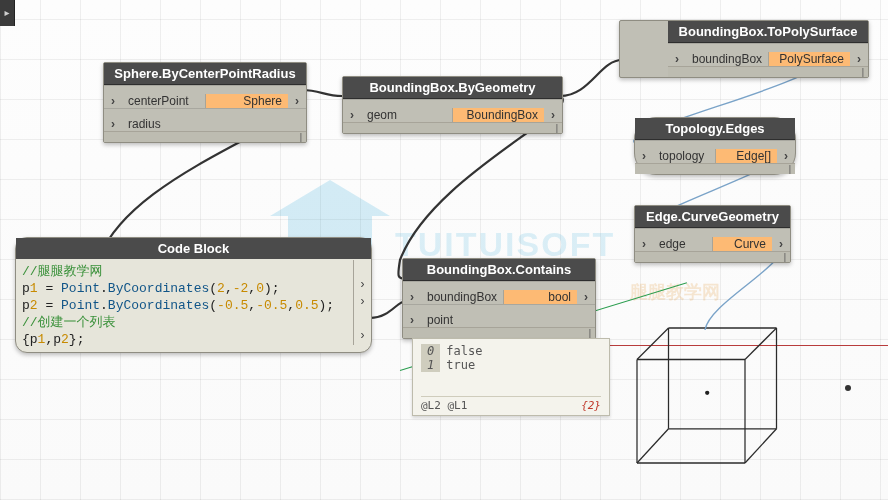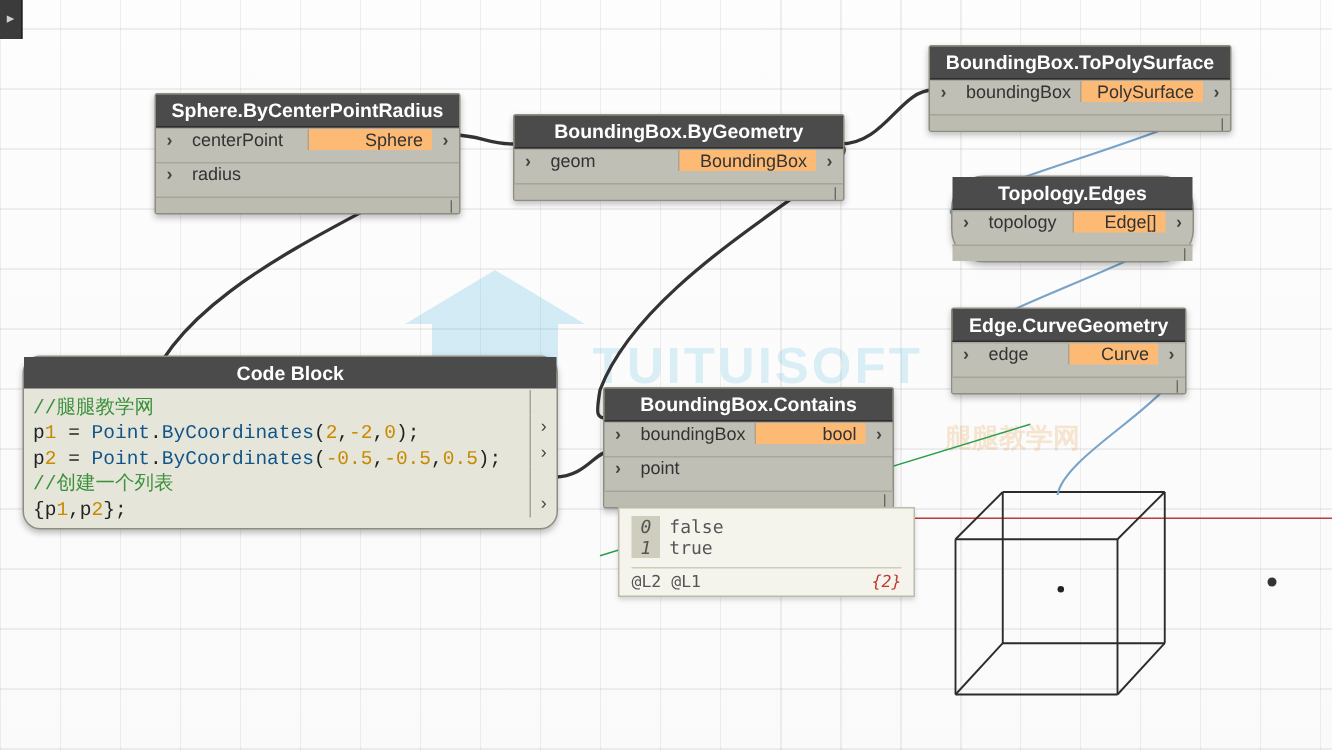--- a/index.html
+++ b/index.html
@@ -23,42 +23,42 @@
   .wm .house { width:120px; height:90px; background:#1fa2d6; clip-path: polygon(50% 0,100% 40%,85% 40%,85% 100%,15% 100%,15% 40%,0 40%); }
   .wm-text { position:absolute; left:395px; top:225px; font-size:34px; font-weight:bold; letter-spacing:2px; color:#1fa2d6; opacity:.15; pointer-events:none; }
   .wm-text2 { position:absolute; left:630px; top:280px; font-size:18px; font-weight:bold; color:#e0912c; opacity:.20; pointer-events:none; }
   
   svg.wires { position:absolute; left:0; top:0; width:888px; height:500px; pointer-events:none; }
   svg.wires path { fill:none; stroke:#333; stroke-width:2.2; }
   svg.wires path.thin { stroke:#7aa3c8; stroke-width:1.4; }
   
   .node { position:absolute; background:#c0bfb5; border:1px solid #8f8d82; border-radius:2px; box-shadow:0 2px 4px rgba(0,0,0,.25); }
   .node .title { background:#4b4b4b; color:#fff; font-size:13px; font-weight:bold; text-align:center; padding:3px 8px; border-bottom:1px solid #2e2e2e; white-space:nowrap; }
-  .node .row { display:flex; align-items:flex-start; height:22px; border-top:1px solid rgba(0,0,0,.12); }
+  .node .row { display:flex; align-items:flex-end; height:22px; border-top:1px solid rgba(0,0,0,.12); }
   .node .row:first-of-type { border-top:none; }
   .node .inlabel, .node .outlabel { font-size:12px; color:#333; padding:0 6px; flex:1; white-space:nowrap; }
   .node .outlabel { text-align:right; background:#fdba74; border-left:1px solid #a7a499; }
   .node .port { width:18px; display:flex; justify-content:center; align-items:center; color:#444; font-size:12px; font-weight:bold; }
   .node .port.out::after { content:"›"; }
   .node .port.in::after { content:"›"; }
   .node .footer { height:10px; border-top:1px solid #a7a499; background:#bdbcb1; text-align:right; padding-right:4px; font-size:9px; color:#555; }
   
   .codeblock { position:absolute; background:#e6e5da; border:1px solid #8f8d82; border-radius:12px; box-shadow:0 2px 4px rgba(0,0,0,.25); }
   .codeblock .title { background:#4b4b4b; color:#fff; font-size:13px; font-weight:bold; text-align:center; padding:3px 8px; }
   .codeblock .body { position:relative; font-family:"Consolas","Courier New",monospace; font-size:13px; line-height:17px; padding:4px 22px 4px 6px; color:#222; white-space:pre; }
   .codeblock .outports { position:absolute; right:0; top:22px; width:18px; display:flex; flex-direction:column; }
   .codeblock .outports span { height:17px; text-align:center; font-size:12px; color:#444; border-left:1px solid #a7a499; }
   .c-comment { color:#3a913a; }
   .c-num { color:#c78a00; }
   .c-id { color:#158; }
   
   .preview { position:absolute; background:#f4f3ec; border:1px solid #bdbbac; font-family:"Consolas",monospace; font-size:12px; color:#555; padding:5px 8px 3px 8px; box-shadow:0 2px 3px rgba(0,0,0,.15); }
   .preview .row { display:flex; gap:6px; }
   .preview .idx { background:#cfcdbe; color:#555; padding:0 6px; font-style:italic; }
-  .preview .foot { border-top:1px solid #cfccbc; margin-top:6px; padding-top:2px; display:flex; justify-content:space-between; font-size:11px; }
+  .preview .foot { border-top:1px solid #cfccbc; margin-top:24px; padding-top:2px; display:flex; justify-content:space-between; font-size:11px; }
   .preview .foot .cnt { color:#c0392b; font-style:italic; }
 </style>
 </head>
 <body>
 <div class="viewport">
 
   <div class="topwidget">▸</div>
 
   <div class="wm">
       <div class="house"></div>
@@ -117,21 +117,21 @@
     <div class="title">BoundingBox.ByGeometry</div>
     <div class="row">
       <span class="port in"></span>
       <span class="inlabel">geom</span>
       <span class="outlabel">BoundingBox</span>
       <span class="port out"></span>
     </div>
     <div class="footer">|</div>
   </div>
 
-  <div class="node" style="left:619px; top:30px; width:200px;">
+  <div class="node" style="left:619px; top:20px; width:200px;padding-left:48px;">
     <div class="title">BoundingBox.ToPolySurface</div>
     <div class="row">
       <span class="port in"></span>
       <span class="inlabel">boundingBox</span>
       <span class="outlabel">PolySurface</span>
       <span class="port out"></span>
     </div>
     <div class="footer">|</div>
   </div>
 

